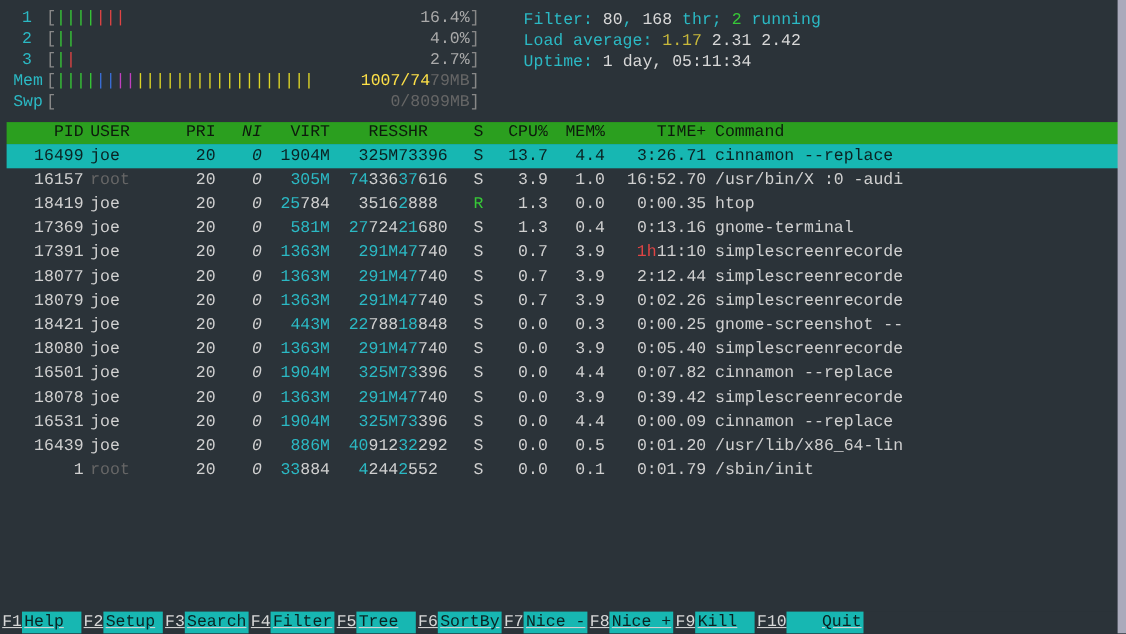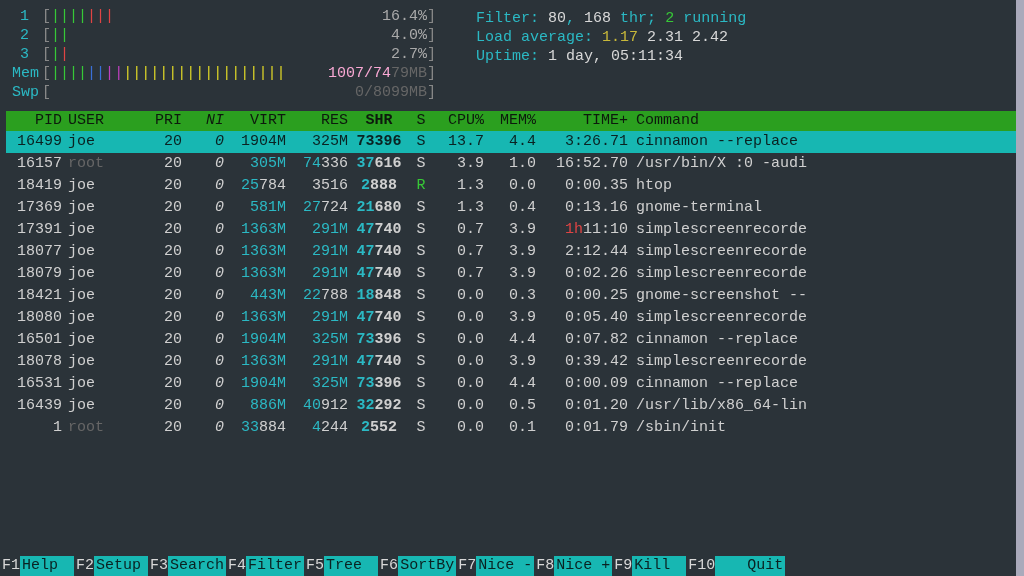--- a/index.html
+++ b/index.html
@@ -37,27 +37,27 @@
 
   .header-row {
     background: #2b9f1f;
     color: #0d1a0d;
     display: flex;
     height: 20px;
     line-height: 20px;
     margin-top: 8px;
   }
   .col { overflow: hidden; white-space: nowrap; }
-  .c-pid  { width: 56px; text-align: right; }
+  .c-pid  { width: 56px; text-align: right; margin-left: 14px; }
   .c-user { width: 60px; padding-left: 6px; }
   .c-pri  { width: 60px; text-align: right; }
   .c-ni   { width: 42px; text-align: right; font-style: italic; }
   .c-virt { width: 62px; text-align: right; }
   .c-res  { width: 62px; text-align: right; }
-  .c-shr  { width: 62px; text-align: center; font-weight: bold; }
+  .c-shr  { width: 62px; text-align: left; }
   .c-s    { width: 22px; text-align: center; }
   .c-cpu  { width: 52px; text-align: right; }
   .c-mem  { width: 52px; text-align: right; }
   .c-time { width: 92px; text-align: right; }
   .c-cmd  { flex: 1; padding-left: 8px; }
 
   .proc-row { display: flex; height: 22px; line-height: 22px; }
   .proc-row.selected { background: #17b7b2; color: #0a2222; }
   .proc-row .cyan { color: #2bb9c4; }
   .proc-row.selected .cyan { color: #0a2222; }
@@ -65,20 +65,21 @@
   .proc-row .green { color: #37c837; }
   .proc-row .red { color: #e04444; }
 
   .footer {
     position: absolute;
     bottom: 0; left: 0; right: 0;
     background: #2b3339;
     height: 20px;
     line-height: 20px;
     display: flex;
+    text-decoration: underline;
   }
   .fkey { color: #d8d8d8; padding-left: 2px; }
   .flabel { background: #17b7b2; color: #0a2222; padding: 0 2px; }
   .scrollbar { position: absolute; right: 0; top: 0; bottom: 0; width: 8px; background: #aab; }
 </style>
 </head>
 <body>
 
 <div class="meters">
 
@@ -94,21 +95,21 @@
     <span class="meter-val"><span class="num">4.0%</span><span class="bracket">]</span></span></span>
       </div>
       <div class="meter-row">
         <span class="meter-label">3</span>
     <span class="meter-bar"><span class="bracket">[</span><span class="bars"><span class="bar-g">|</span><span class="bar-r">|</span></span>
     <span class="meter-val"><span class="num">2.7%</span><span class="bracket">]</span></span></span>
       </div>
       <div class="meter-row">
         <span class="meter-label" style="padding-left:6px">Mem</span>
   <span class="meter-bar"><span class="bracket">[</span><span class="bars"><span class="bar-g">|</span><span class="bar-g">|</span><span class="bar-g">|</span><span class="bar-g">|</span><span class="bar-b">|</span><span class="bar-b">|</span><span class="bar-m">|</span><span class="bar-m">|</span><span class="bar-y">|</span><span class="bar-y">|</span><span class="bar-y">|</span><span class="bar-y">|</span><span class="bar-y">|</span><span class="bar-y">|</span><span class="bar-y">|</span><span class="bar-y">|</span><span class="bar-y">|</span><span class="bar-y">|</span><span class="bar-y">|</span><span class="bar-y">|</span><span class="bar-y">|</span><span class="bar-y">|</span><span class="bar-y">|</span><span class="bar-y">|</span><span class="bar-y">|</span><span class="bar-y">|</span></span>
-  <span class="meter-val"><span class="num" style="color:#f9a8d4">1007/74</span><span>79MB</span><span class="bracket">]</span></span></span>
+  <span class="meter-val"><span class="num" style="color:#fde047">1007/74</span><span>79MB</span><span class="bracket">]</span></span></span>
       </div>
       <div class="meter-row">
         <span class="meter-label" style="padding-left:6px">Swp</span>
   <span class="meter-bar"><span class="bracket">[</span>
   <span class="meter-val"><span>0/8099MB</span><span class="bracket">]</span></span></span>
       </div>
     </div>
 
   <div class="meters-right">
     <div class="info-line">

